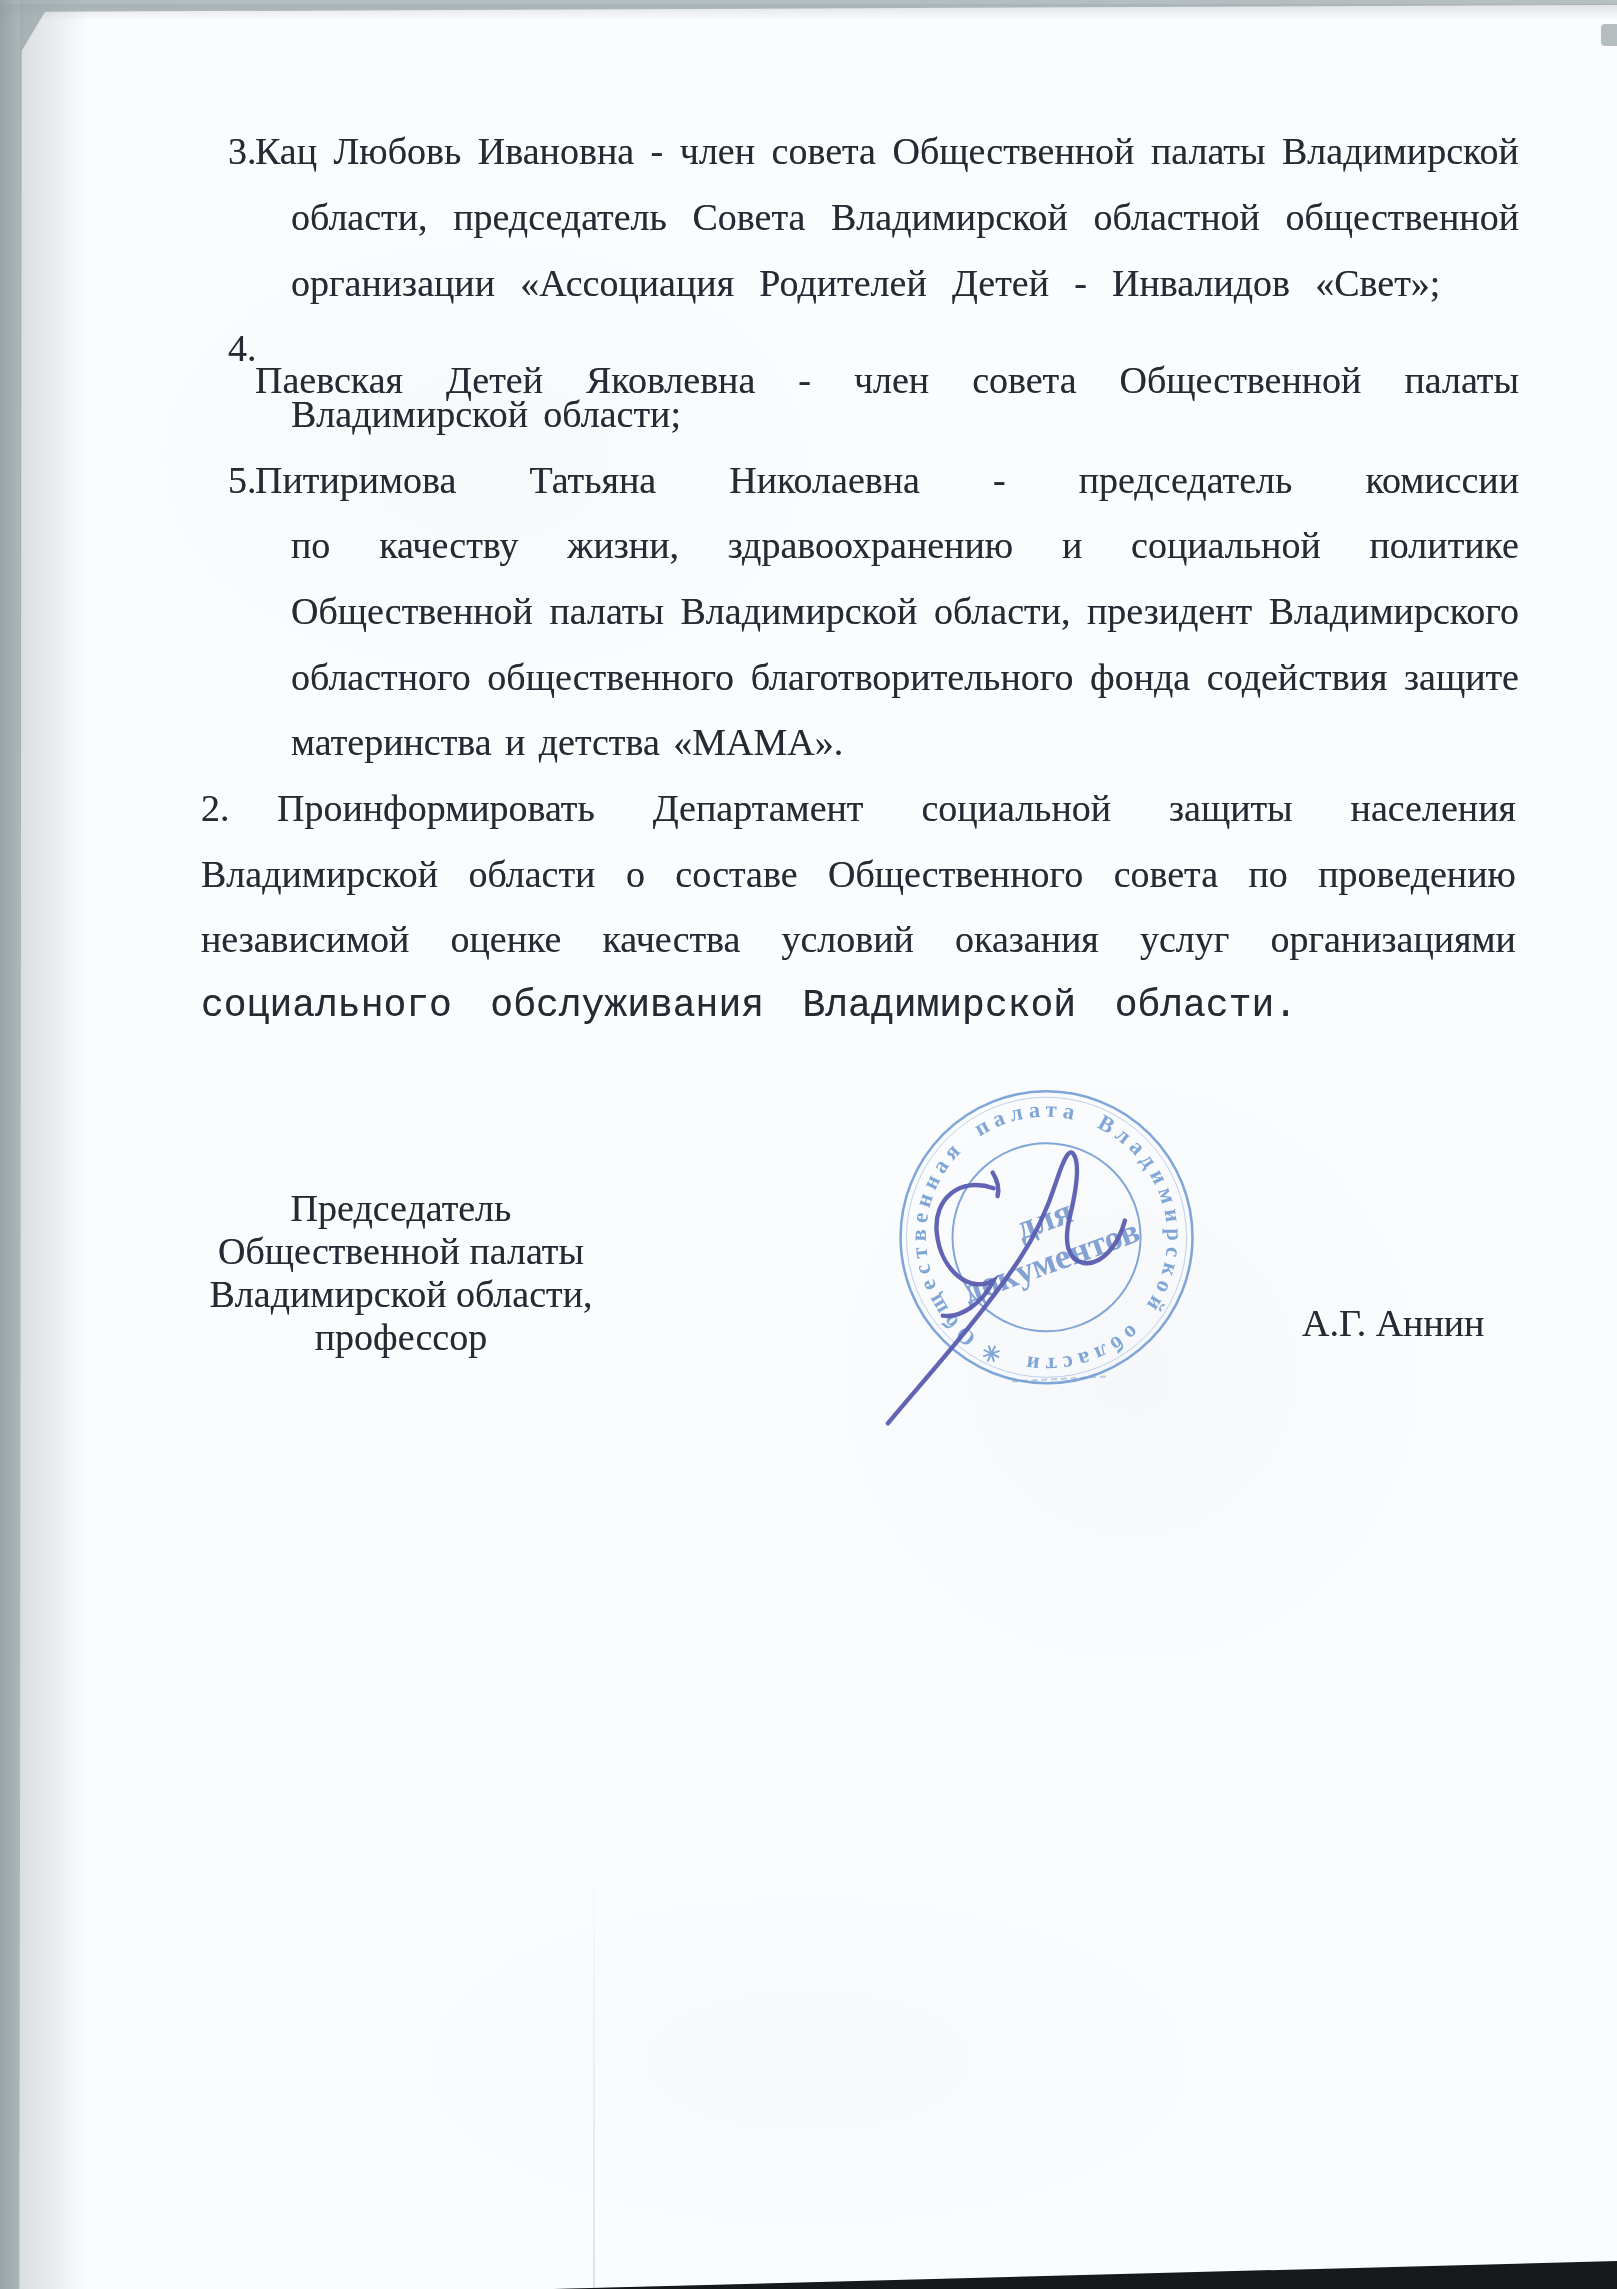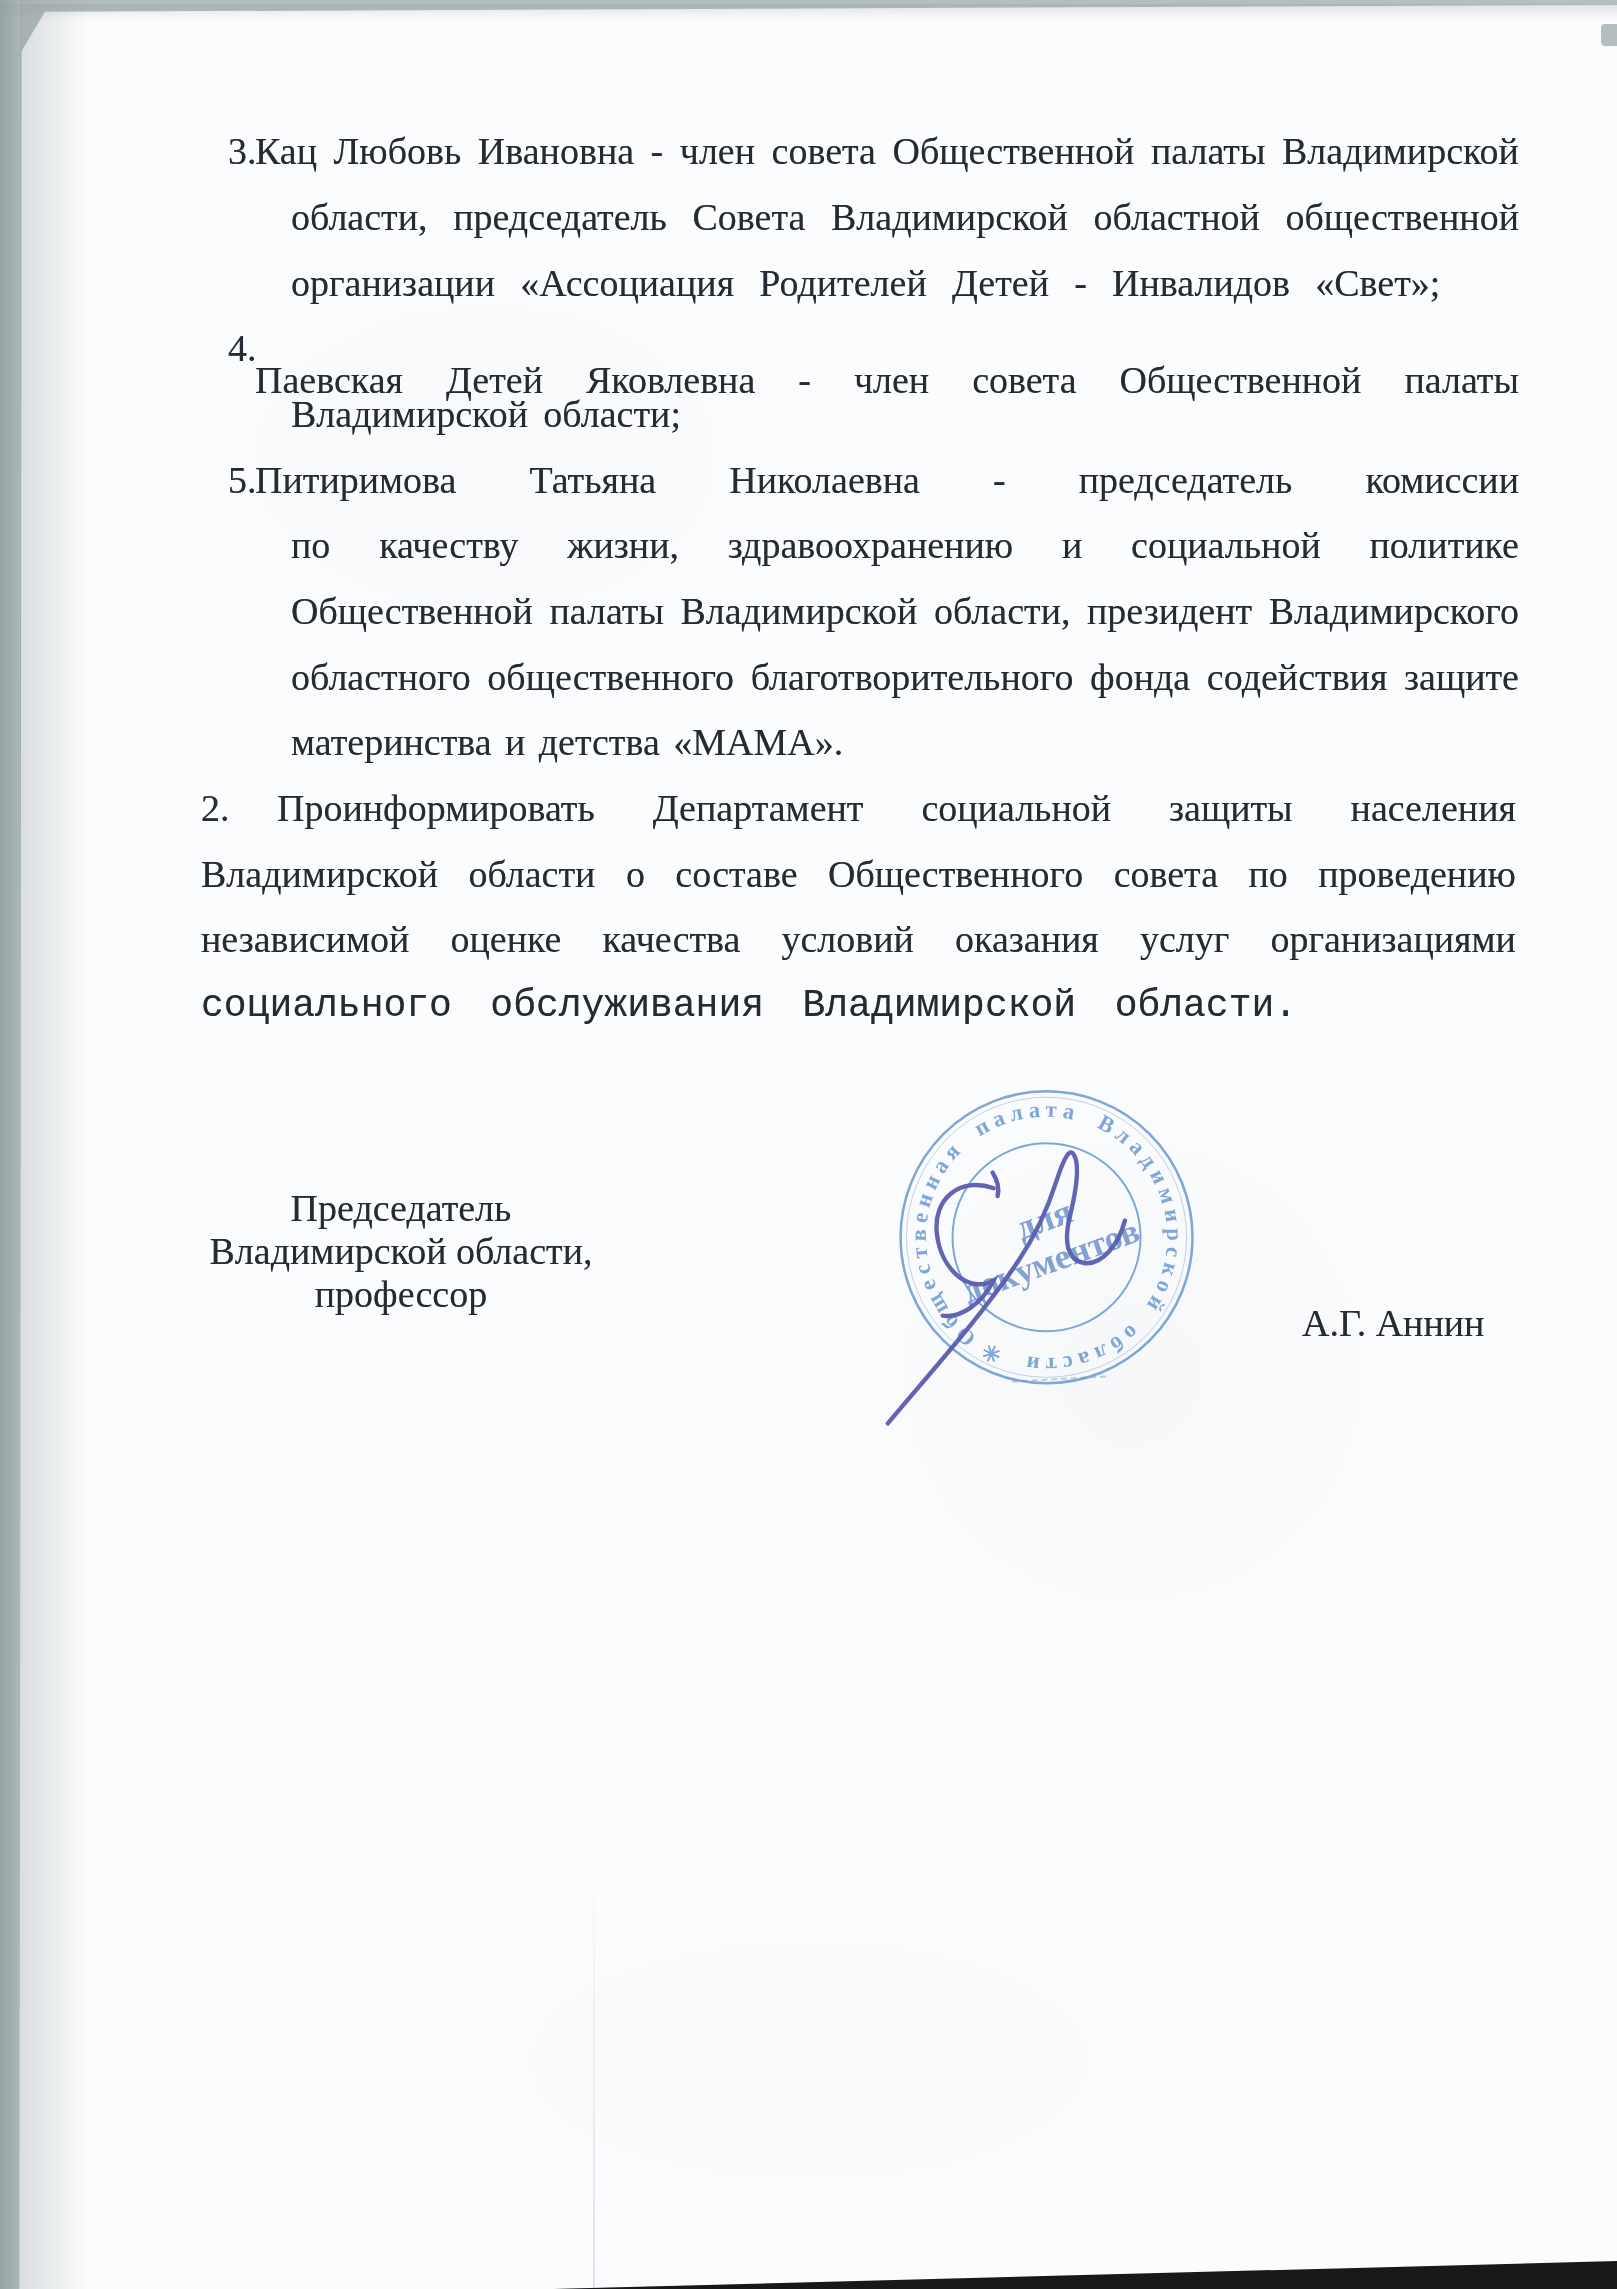--- a/index.html
+++ b/index.html
@@ -177,20 +177,21 @@
         <span>условий</span>
         <span>оказания</span>
         <span>услуг</span>
         <span>организациями</span>
       </div>
       <div class="tline" style="left: 201px; top: 984px; word-spacing: 15.7px; font-family: Liberation Mono, monospace;">социального обслуживания Владимирской области.</div>
     </div>
 
   <div class="sig-block">
     <div>Председатель</div>
+    <div>Общественной палаты</div>
     <div>Владимирской области,</div>
     <div>профессор</div>
   </div>
 
   <div class="signer">А.Г. Аннин</div>
 
   <svg class="stamp-svg" width="353" height="382" viewBox="890 1080 360 390">
     <g opacity="0.88">
       <circle cx="1068" cy="1262" r="149" fill="none" stroke="#6f9bd3" stroke-width="2.6"></circle>
       <circle cx="1068" cy="1262" r="143" fill="none" stroke="#6f9bd3" stroke-width="1" opacity="0.5"></circle>

